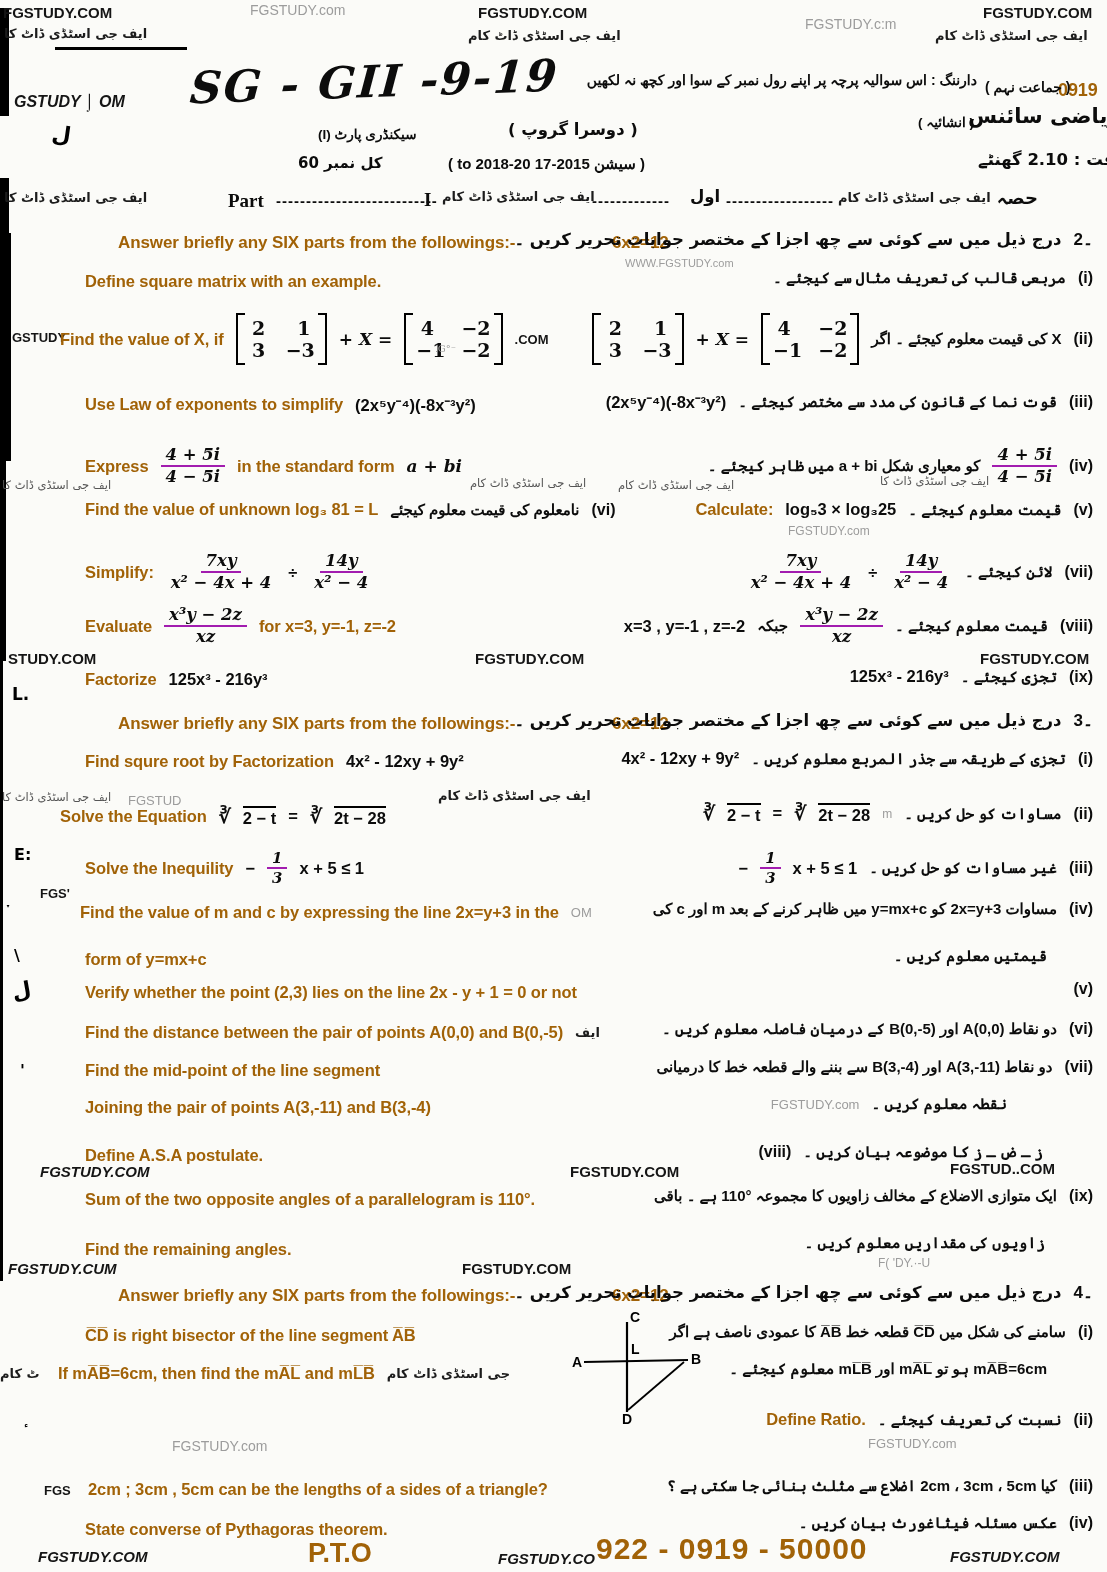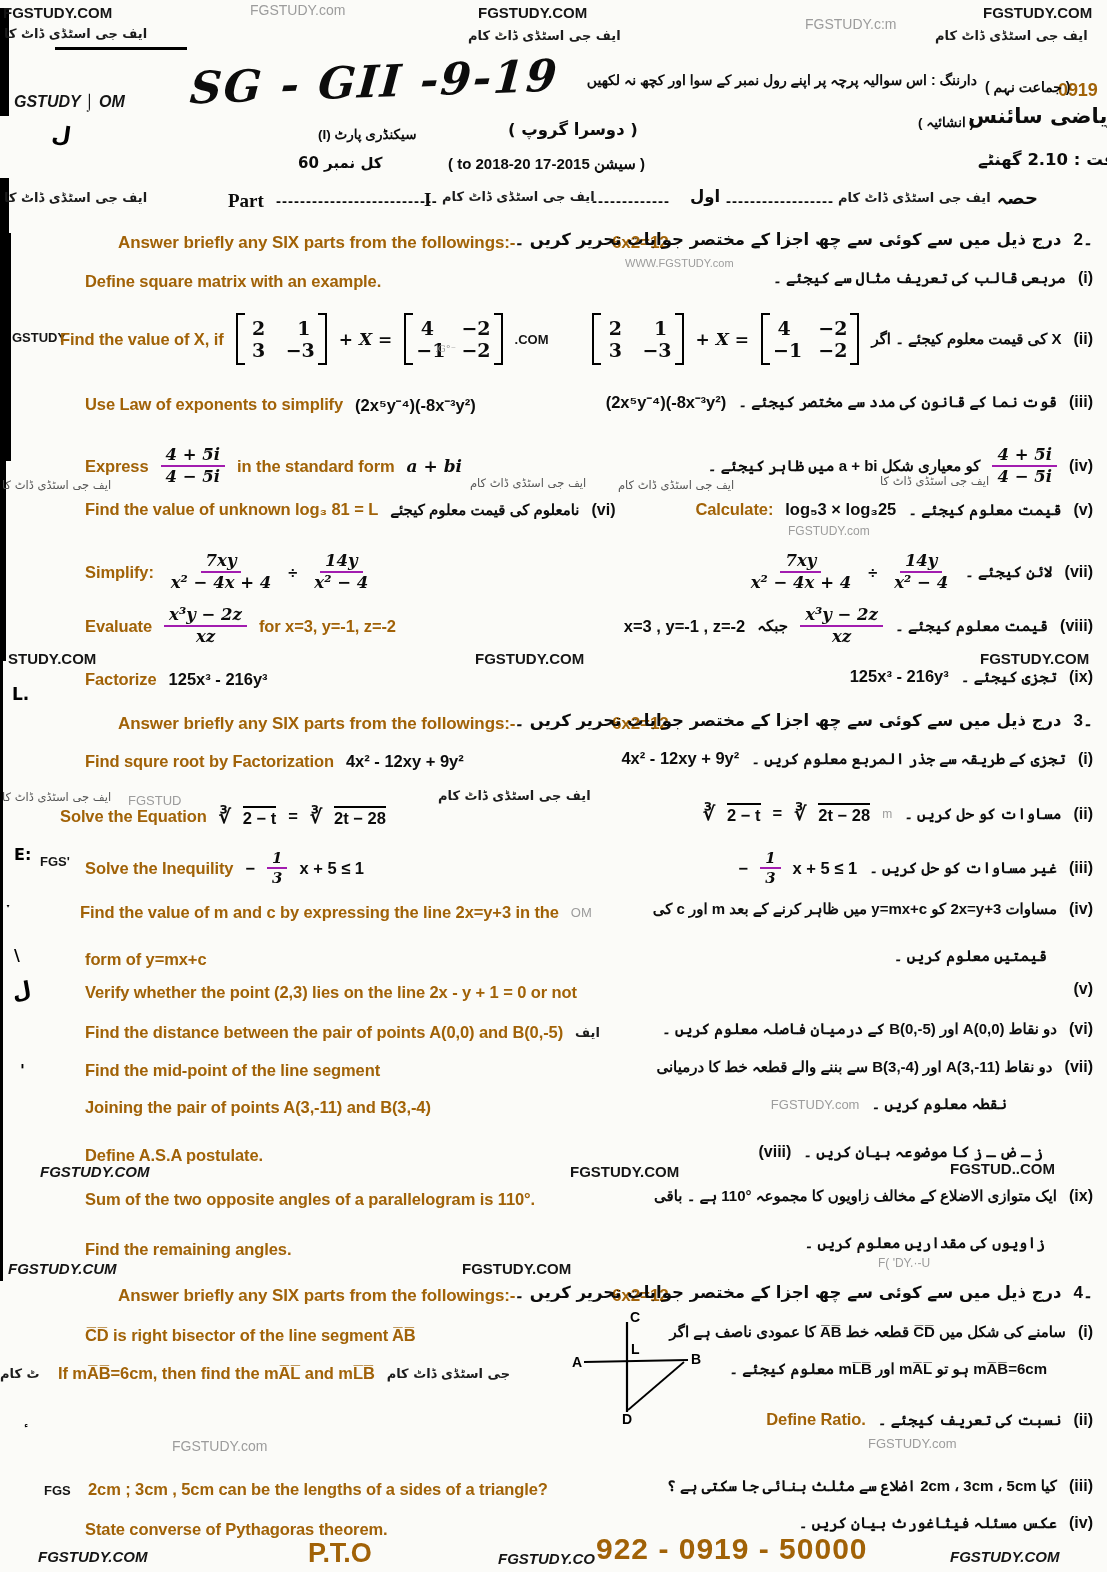--- a/index.html
+++ b/index.html
@@ -313,21 +313,21 @@
     <span class="fr" style="font-size:15px;">
         <span class="fn">1</span>
         <span class="fd">3</span>
       </span>
     <span class="mexp">x + 5 ≤ 1</span>
     <span class="ur" dir="rtl">غیر مساوات کو حل کریں ۔</span>
     <span class="num">(iii)</span>
   </div>
 
   <div class="abs mark" style="left:6px;top:900px;font-size:14px;">ˑ</div>
-  <div class="abs wmb" style="left:40px;top:854px;font-size:13px;">FGS'</div>
+  <div class="abs wmb" style="left:40px;top:886px;font-size:13px;">FGS'</div>
   <div class="r" style="left:80px;top:903px;">
     <span class="en">Find the value of m and c by expressing the line 2x=y+3 in the</span>
     <span class="wml" style="font-size:13px;">OM</span>
   </div>
   <div class="r rr" style="top:900px;">
     <span class="ur" dir="rtl">مساوات 2x=y+3 کو y=mx+c میں ظاہر کرنے کے بعد m اور c کی</span>
     <span class="num">(iv)</span>
   </div>
   <div class="abs mark" style="left:14px;top:946px;font-size:16px;">\</div>
   <div class="abs en" style="left:85px;top:950px;">form of y=mx+c</div>

